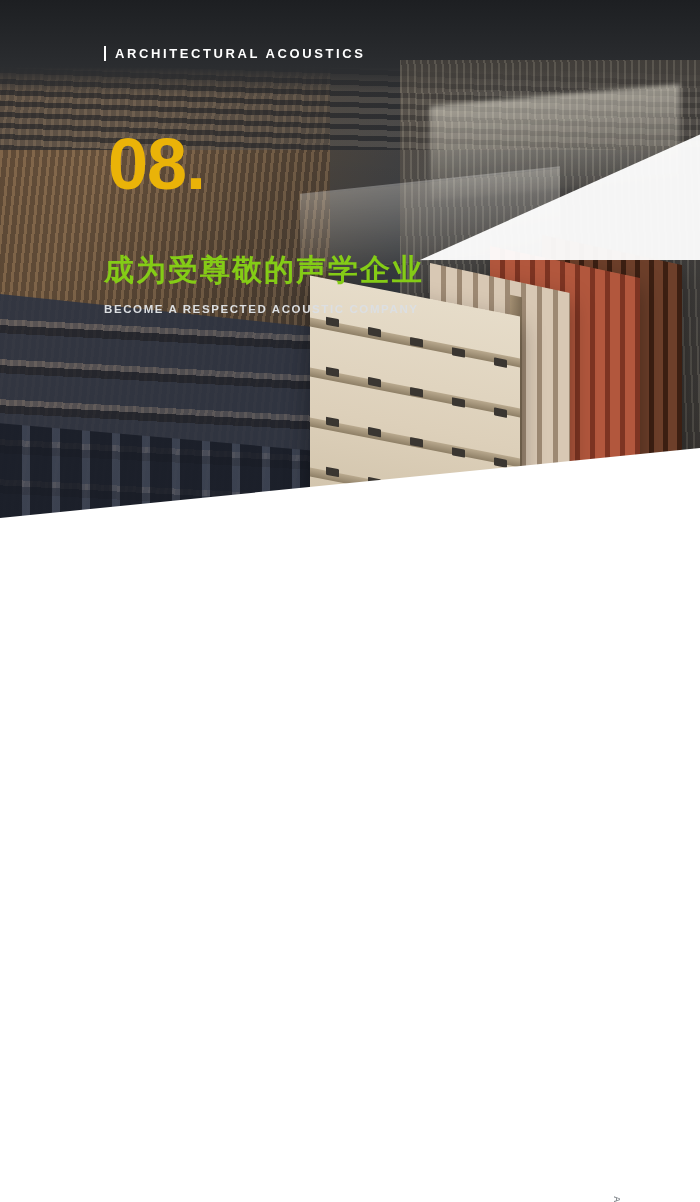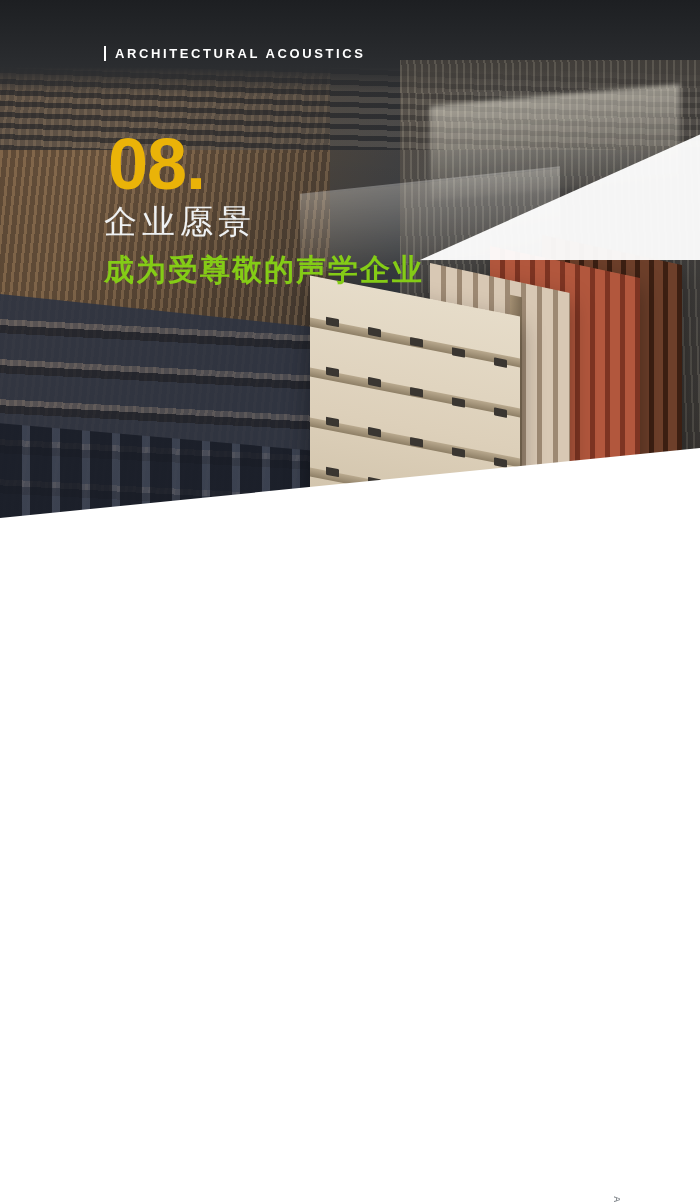--- a/index.html
+++ b/index.html
@@ -218,22 +218,22 @@
     </div>
 
     <div class="hero-cut-top"></div>
     <div class="hero-cut"></div>
 
     <div class="hero-label">
       <span class="bar"></span>
       <span>ARCHITECTURAL ACOUSTICS</span>
     </div>
     <div class="hero-num">08.</div>
-    <div class="hero-h1">企业愿景</div>
     <div class="hero-h2">成为受尊敬的声学企业</div>
+    <div class="hero-en">BECOME  A  RESPECTED  ACOUSTIC  COMPANY</div>
   </div>
 
   <div class="content">
 
     <div class="side-vertical">
       <span>ACOUSTICS</span>
       
     </div>
 
   </div>

